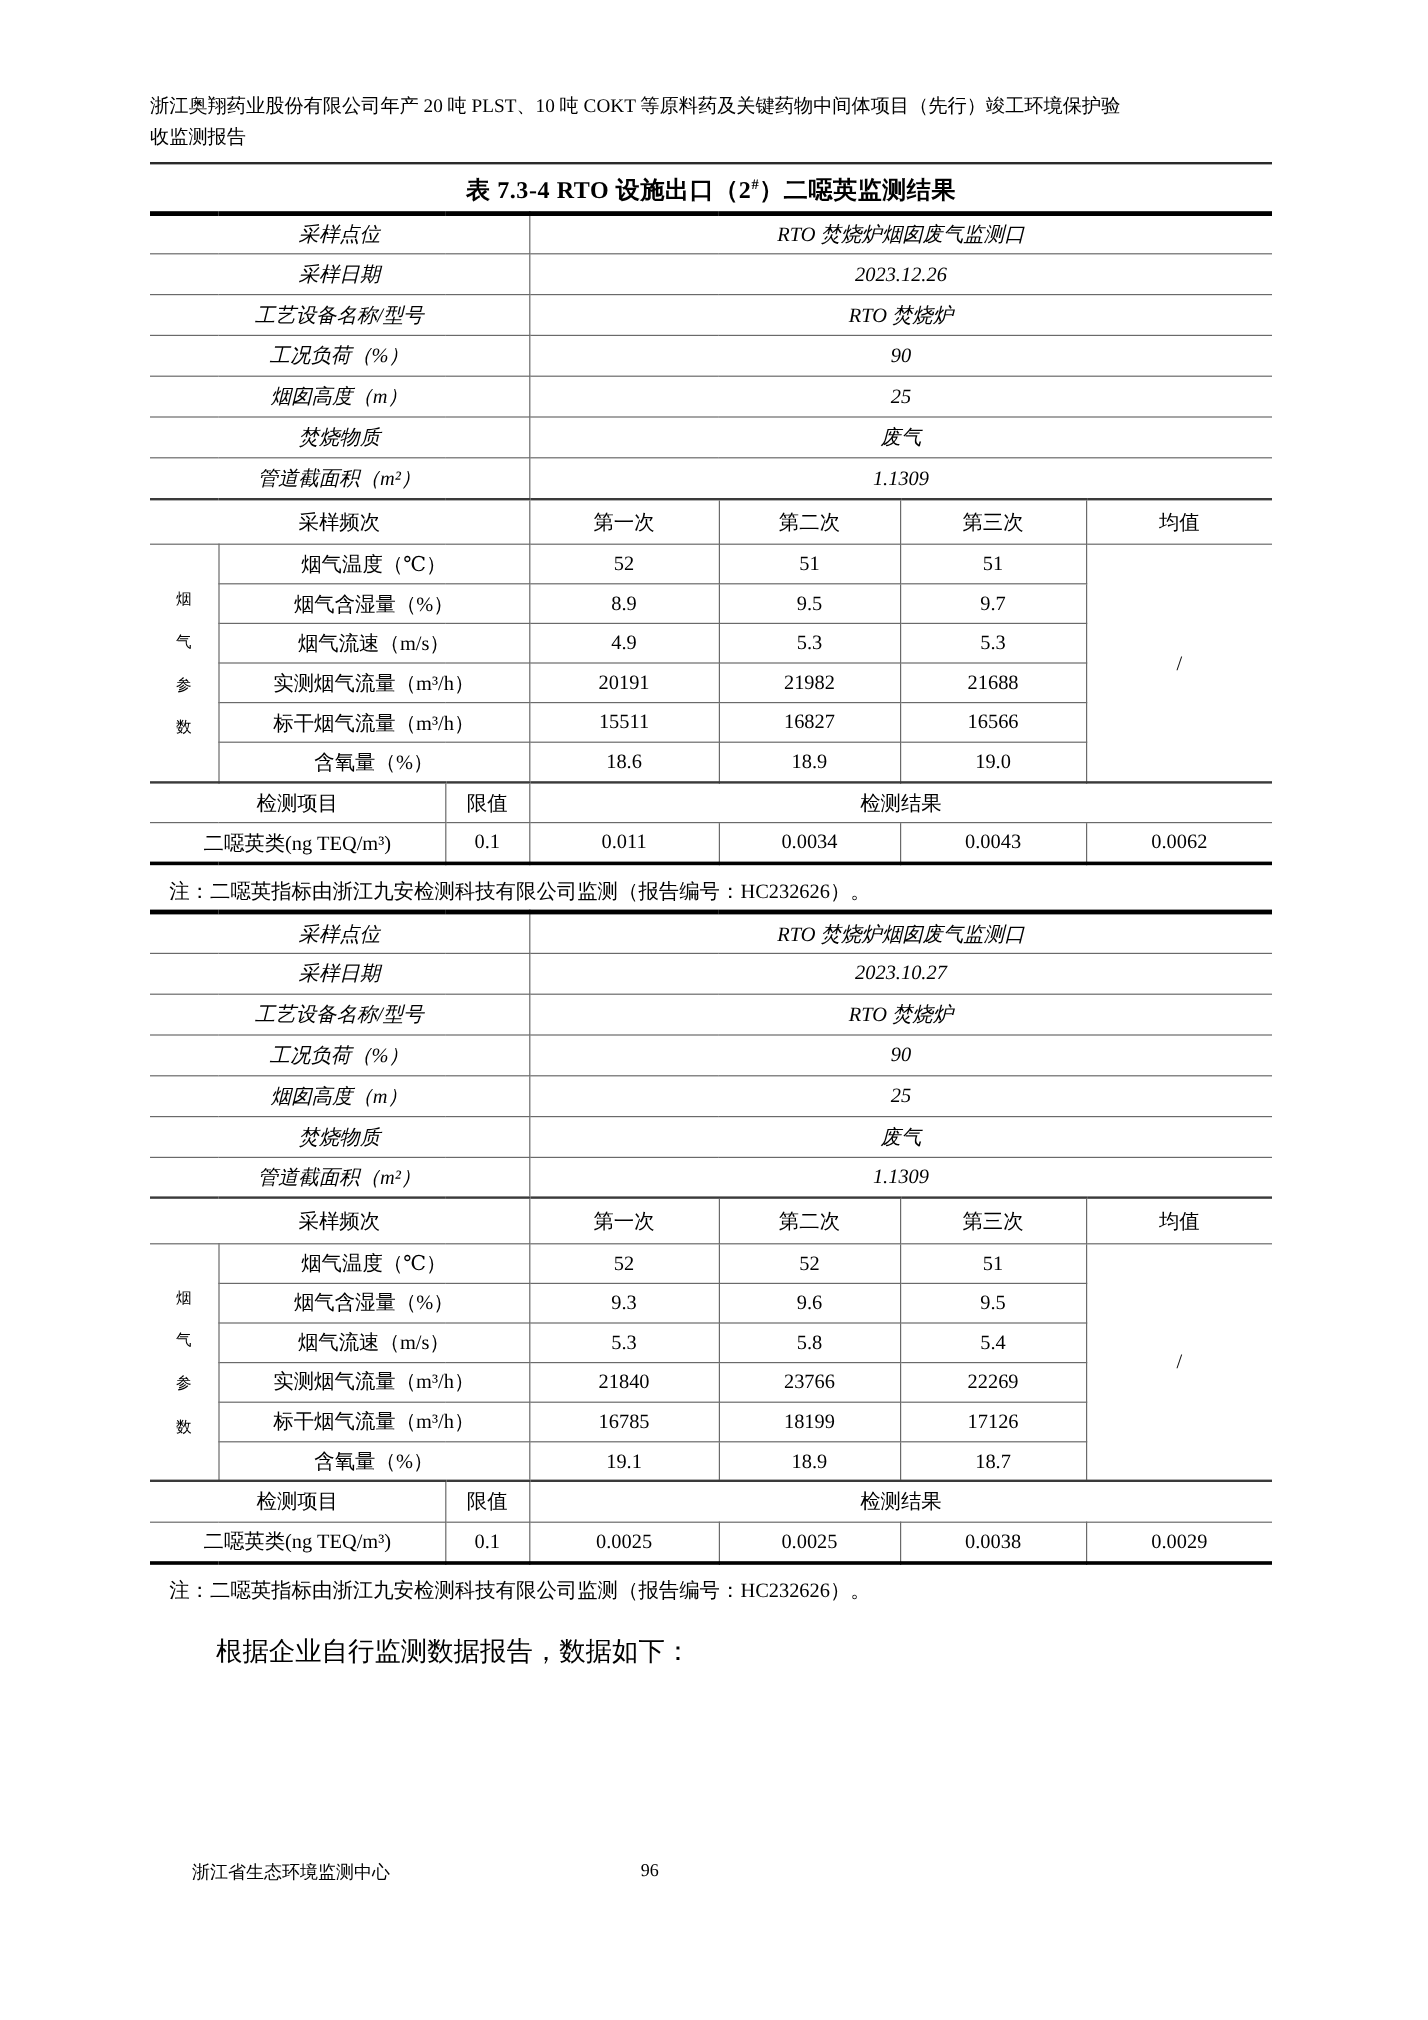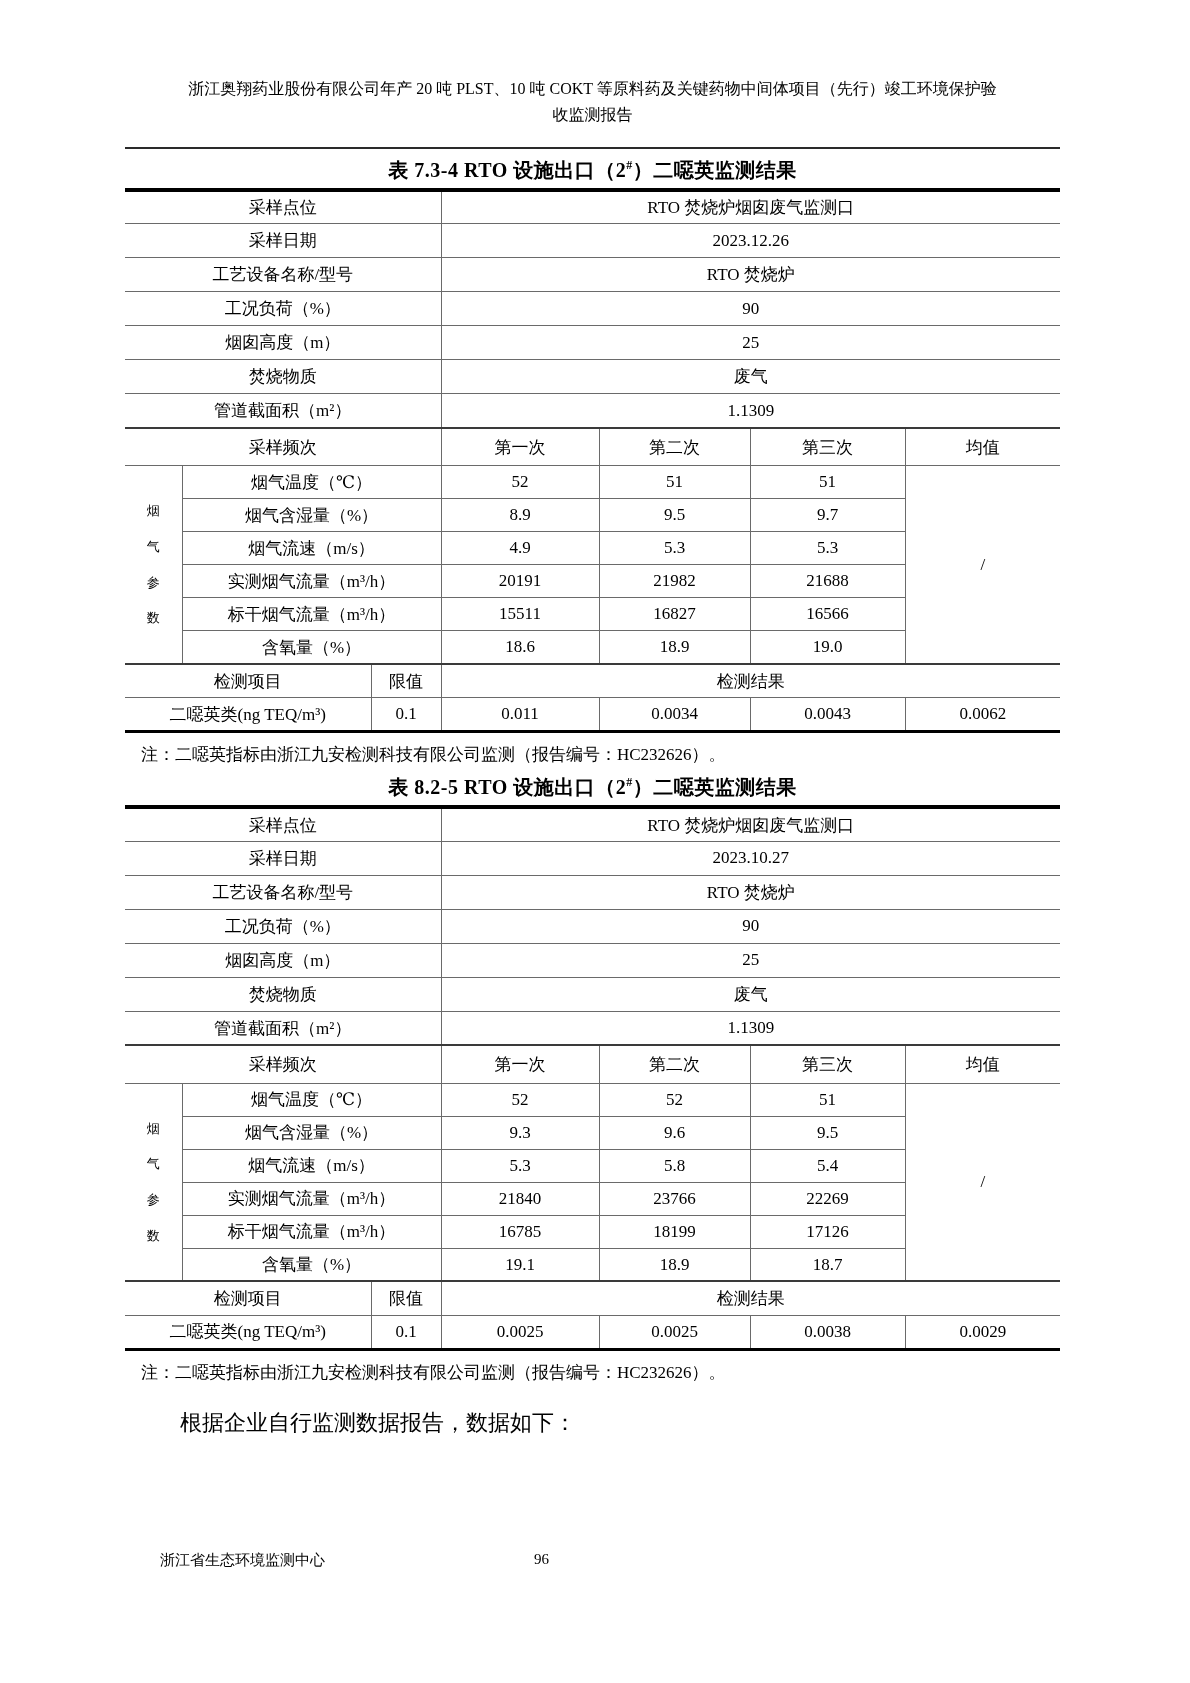--- a/index.html
+++ b/index.html
@@ -9,24 +9,24 @@
     color:#000;
     font-family:"Liberation Serif","DejaVu Serif",serif;
     position:relative;
   }
   .content {
     position:absolute;
     left:125px; top:76px;
     width:935px;
   }
   .doc-header {
-    text-align:center;
+    text-align:left;
     font-size:16px;
     line-height:1.62;
-    padding-bottom:19px;
+    padding-bottom:7px;
     border-bottom:2px solid #2a2a2a;
   }
   .tbl-title {
     text-align:center;
     font-weight:bold;
     font-size:20px;
     margin-top:8px;
     letter-spacing:0.5px;
   }
   .tbl-title sup { font-size:12px; }
@@ -41,21 +41,21 @@
   table.mon td {
     border:1px solid #6a6a6a;
     text-align:center;
     vertical-align:middle;
     font-size:17px;
     padding:0 2px;
     overflow:hidden;
   }
   table.mon tr td:first-child { border-left:none; }
   table.mon tr td:last-child  { border-right:none; }
-  tr.r-info  { height:34px; }
+  tr.r-info  { height:34px;font-style:italic; }
   tr.r-freq  { height:38px; }
   tr.r-param { height:33px; }
   tr.r-res   { height:34px; }
   tr.r-freq td  { border-top:2px solid #3a3a3a; }
   tr.head2 td   { border-top:2px solid #3a3a3a; }
   td.vgroup { padding:0; }
   .vtext {
     width:1.05em;
     margin:0 auto;
     word-break:break-all;
@@ -192,21 +192,20 @@
       <td>0.011</td>
       <td>0.0034</td>
       <td>0.0043</td>
       <td>0.0062</td>
     </tr>
   </tbody>
     </table>
 
   <div class="tbl-note">注：二噁英指标由浙江九安检测科技有限公司监测（报告编号：HC232626）。</div>
 
-  <div class="tbl-title"><span>表 8.2-5 RTO 设施出口（2</span><sup>#</sup><span>）二噁英监测结果</span></div>
 
   <table class="mon">
     <colgroup>
       <col style="width:57px">
         <col style="width:189px">
         <col style="width:70px">
       <col style="width:158px">
         <col style="width:151px">
         <col style="width:155px">
         <col style="width:155px">

